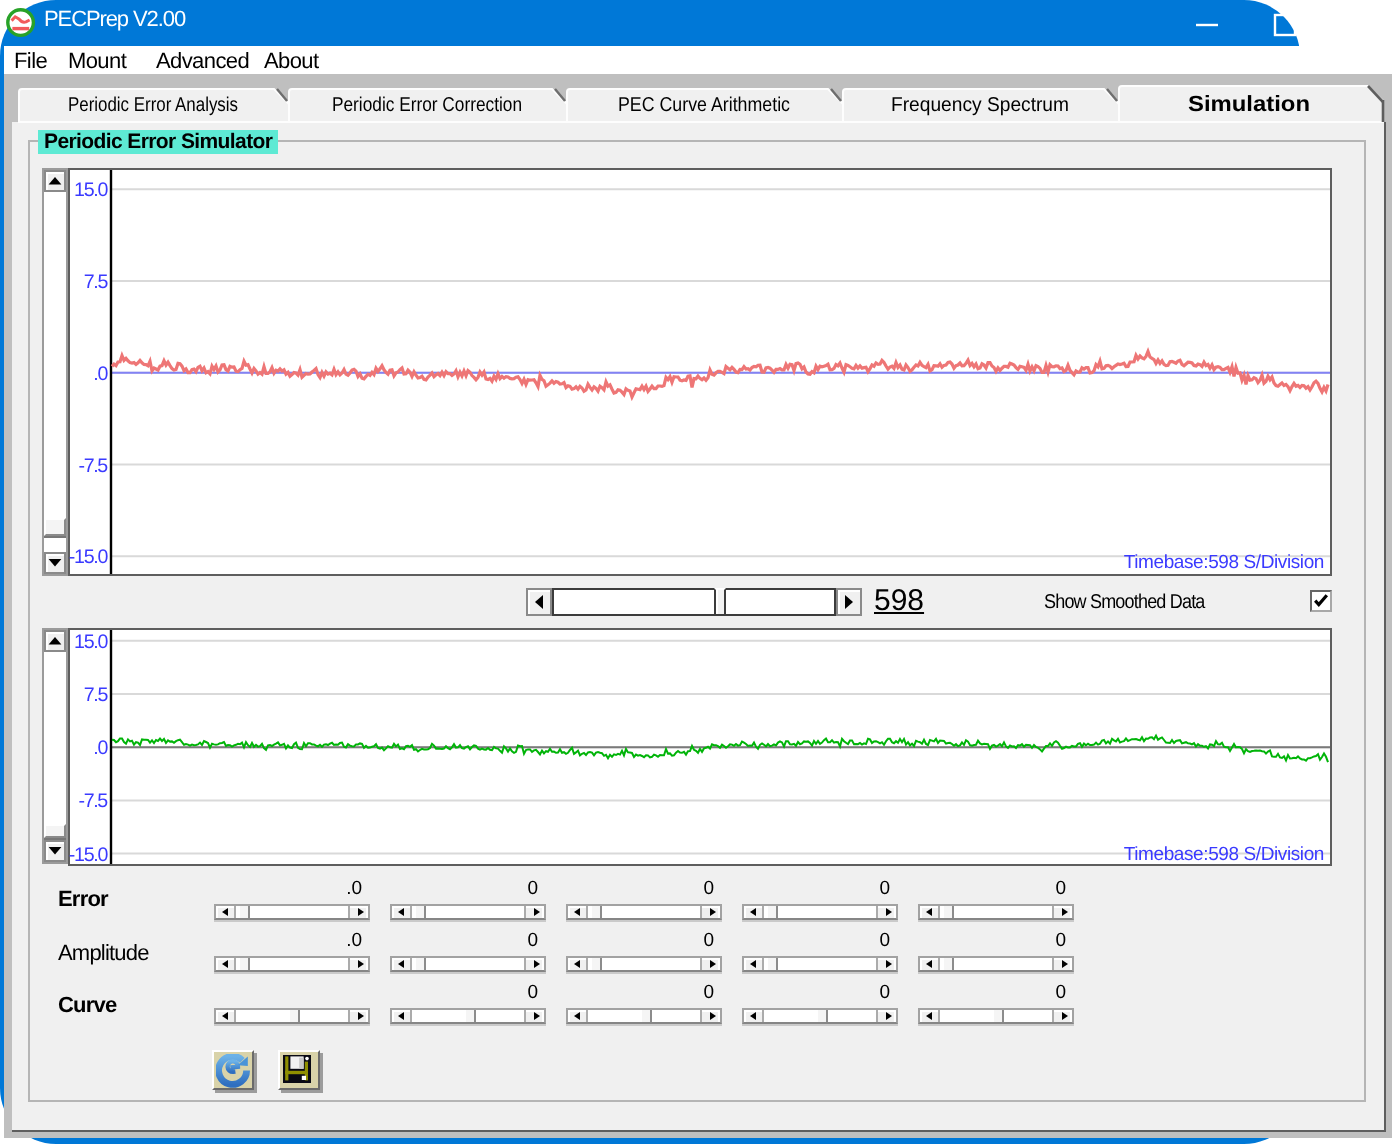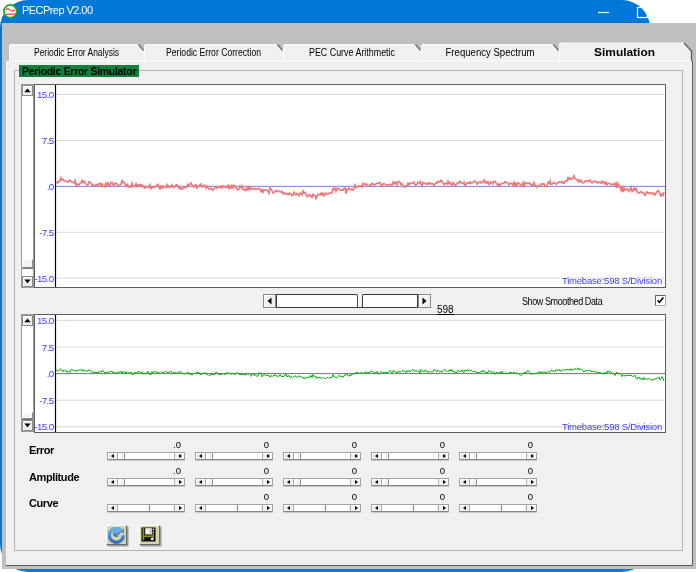--- a/index.html
+++ b/index.html
@@ -20,20 +20,26 @@
 <line x1="3.2" y1="10.3" x2="11.6" y2="10.3" stroke="#f25a5a" stroke-width="1.7"></line>
 </svg>
   <div style="position:absolute;left:22px;top:3px;line-height:14px;color:#fff;font-size:11px;letter-spacing:-0.55px;">PECPrep V2.00</div>
   <svg style="position:absolute;left:560px;top:0" width="140" height="25">
 <line x1="38" y1="12.5" x2="49" y2="12.5" stroke="#fff" stroke-width="1.2"></line>
 <rect x="77.5" y="7.5" width="10" height="10" fill="none" stroke="#fff" stroke-width="1.2"></rect>
 <line x1="114" y1="7.5" x2="124" y2="17.5" stroke="#fff" stroke-width="1.2"></line>
 <line x1="124" y1="7.5" x2="114" y2="17.5" stroke="#fff" stroke-width="1.2"></line>
 </svg>
   <div class="client">
+    <div class="menubar">
+      <span style="left:5px;">File</span>
+        <span style="left:32px;">Mount</span>
+        <span style="left:76px;">Advanced</span>
+        <span style="left:130px;">About</span>
+    </div>
     <div class="page"></div>
   </div>
 
   <svg style="position:absolute;left:0;top:37px" width="700" height="25" font-family="'Liberation Sans',sans-serif">
       <path d="M9.5,24 L9.5,9 Q9.5,7.5 11,7.5 L137,7.5 L144.5,15 L144.5,24 Z" fill="#f0f0f0" stroke="#fdfdfd" stroke-width="1"></path>
       <line x1="138.5" y1="7.5" x2="143.5" y2="13.5" stroke="#6e6e6e" stroke-width="1.2"></line>
       <text x="34.0" y="18.5" font-size="10" fill="#000" textLength="85" lengthAdjust="spacingAndGlyphs">Periodic Error Analysis</text>
       <path d="M144.5,24 L144.5,9 Q144.5,7.5 146,7.5 L276,7.5 L283.5,15 L283.5,24 Z" fill="#f0f0f0" stroke="#fdfdfd" stroke-width="1"></path>
       <line x1="277.5" y1="7.5" x2="282.5" y2="13.5" stroke="#6e6e6e" stroke-width="1.2"></line>
       <text x="166.0" y="18.5" font-size="10" fill="#000" textLength="95" lengthAdjust="spacingAndGlyphs">Periodic Error Correction</text>
@@ -43,21 +49,21 @@
       <path d="M421.5,24 L421.5,9 Q421.5,7.5 423,7.5 L552,7.5 L559.5,15 L559.5,24 Z" fill="#f0f0f0" stroke="#fdfdfd" stroke-width="1"></path>
       <line x1="553.5" y1="7.5" x2="558.5" y2="13.5" stroke="#6e6e6e" stroke-width="1.2"></line>
       <text x="445.5" y="18.5" font-size="10" fill="#000" textLength="89" lengthAdjust="spacingAndGlyphs">Frequency Spectrum</text>
       <path d="M559.5,24 L559.5,7.5 Q559.5,6 561,6 L684,6 L691.5,13.5 L691.5,24 Z" fill="#f0f0f0" stroke="#fdfdfd" stroke-width="1"></path>
       <line x1="684" y1="6" x2="691.5" y2="14" stroke="#5e5e5e" stroke-width="1.3"></line>
       <line x1="691.5" y1="13" x2="691.5" y2="24" stroke="#5e5e5e" stroke-width="1.3"></line>
       <text x="594" y="18.5" font-size="11" font-weight="bold" fill="#000" textLength="61" lengthAdjust="spacingAndGlyphs">Simulation</text>
     </svg>
 
   <div style="position:absolute;left:14px;top:70px;width:669px;height:481px;border:1px solid #b5b5b5;box-sizing:border-box;"></div>
-  <div style="position:absolute;left:19px;top:64.5px;background:#15803d;padding:0 3px;font-size:10.5px;font-weight:bold;letter-spacing:-0.3px;">Periodic Error Simulator</div>
+  <div style="position:absolute;left:19px;top:64.5px;background:#5eead4;padding:0 3px;font-size:10.5px;font-weight:bold;letter-spacing:-0.3px;">Periodic Error Simulator</div>
 
   <svg style="position:absolute;left:34px;top:84px" width="632" height="204" font-family="'Liberation Sans',sans-serif">
 <rect x="0.5" y="0.5" width="631" height="203" fill="#ffffff" stroke="#5e5e5e"></rect>
 <line x1="21.5" y1="10.6" x2="631" y2="10.6" stroke="#d9d9d9" stroke-width="1"></line>
       <text x="19.5" y="14.1" text-anchor="end" font-size="9.8" fill="#3a3aff" letter-spacing="-0.65">15.0</text>
       <line x1="21.5" y1="56.5" x2="631" y2="56.5" stroke="#d9d9d9" stroke-width="1"></line>
       <text x="19.5" y="60.0" text-anchor="end" font-size="9.8" fill="#3a3aff" letter-spacing="-0.65">7.5</text>
       <line x1="21.5" y1="102.4" x2="631" y2="102.4" stroke="#d9d9d9" stroke-width="1"></line>
       <text x="19.5" y="105.9" text-anchor="end" font-size="9.8" fill="#3a3aff" letter-spacing="-0.65">.0</text>
       <line x1="21.5" y1="148.3" x2="631" y2="148.3" stroke="#d9d9d9" stroke-width="1"></line>
@@ -120,21 +126,21 @@
         </svg>
       </div>
 <div class="sbtn" style="position:absolute;right:0;top:0;width:13px;height:14px;">
         <svg width="13" height="14">
           <polygon points="8.5,7 4.5,3.5 4.5,10.5" fill="#000"></polygon>
         </svg>
       </div>
 <div style="position:absolute;left:13px;top:0;width:142px;height:14px;background:#fff;border:1px solid #3c3c3c;box-sizing:border-box;"></div>
 <div style="position:absolute;left:94px;top:0;width:6px;height:14px;background:#f2f2f2;border:1px solid #3c3c3c;border-top-color:#fff;box-sizing:border-box;box-shadow:inset 1px 0 0 #fff;"></div>
 </div>
-  <div style="position:absolute;left:437px;top:304px;font-size:10px;text-decoration:underline;">598</div>
+  <div style="position:absolute;left:437px;top:292px;font-size:15px;text-decoration:underline;">598</div>
   <div style="position:absolute;left:522px;top:296px;font-size:10px;letter-spacing:-0.45px;transform:scaleX(0.9);transform-origin:0 0;">Show Smoothed Data</div>
   <div style="position:absolute;left:655px;top:295px;width:11px;height:11px;background:#fff;border:1px solid #a8a8a8;border-top-color:#666;border-left-color:#666;box-sizing:border-box;">
     <svg width="9" height="9" style="position:absolute;left:0;top:0">
         <path d="M1.6,4.3 L3.4,6.3 L7.4,1.6" fill="none" stroke="#000" stroke-width="1.6"></path>
       </svg>
   </div>
 
   <div style="position:absolute;left:29px;top:444px;font-size:11px;font-weight:bold;letter-spacing:-0.4px;">Error</div>
     <div style="position:absolute;left:107px;top:439px;width:74px;text-align:right;font-size:9.5px;">.0</div>
     <div style="position:absolute;left:107px;top:452px;width:78px;height:8px;background:#fff;border:1px solid #a2a2a2;border-bottom-color:#868686;box-sizing:border-box;box-shadow:0 1px 0 #cacaca;">
@@ -179,21 +185,21 @@
     <div style="position:absolute;left:459px;top:439px;width:74px;text-align:right;font-size:9.5px;">0</div>
     <div style="position:absolute;left:459px;top:452px;width:78px;height:8px;background:#fff;border:1px solid #a2a2a2;border-bottom-color:#868686;box-sizing:border-box;box-shadow:0 1px 0 #cacaca;">
 <div style="position:absolute;left:0;top:0;width:10px;height:6px;background:#f0f0f0;border-right:1px solid #ababab;box-shadow:inset 1px 1px 0 #fff;box-sizing:border-box;">
         <div style="position:absolute;left:3px;top:1.0px;width:0;height:0;border-top:2px solid transparent;border-bottom:2px solid transparent;border-right:3px solid #000;"></div>
       </div>
 <div style="position:absolute;right:0;top:0;width:10px;height:6px;background:#f0f0f0;border-left:1px solid #ababab;box-shadow:inset -1px 1px 0 #fff;box-sizing:border-box;">
         <div style="position:absolute;left:3px;top:1.0px;width:0;height:0;border-top:2px solid transparent;border-bottom:2px solid transparent;border-left:3px solid #000;margin-left:1px;"></div>
       </div>
 <div style="position:absolute;left:11px;top:0;width:6px;height:6px;background:#f5f5f5;border-left:1px solid #fff;border-right:1px solid #8c8c8c;box-sizing:border-box;"></div>
 </div>
-    <div style="position:absolute;left:29px;top:471px;font-size:11px;font-weight:bold;letter-spacing:-0.4px;">Amplitude</div>
+    <div style="position:absolute;left:29px;top:471px;font-size:11px;font-weight:normal;letter-spacing:-0.4px;">Amplitude</div>
     <div style="position:absolute;left:107px;top:465px;width:74px;text-align:right;font-size:9.5px;">.0</div>
     <div style="position:absolute;left:107px;top:478px;width:78px;height:8px;background:#fff;border:1px solid #a2a2a2;border-bottom-color:#868686;box-sizing:border-box;box-shadow:0 1px 0 #cacaca;">
 <div style="position:absolute;left:0;top:0;width:10px;height:6px;background:#f0f0f0;border-right:1px solid #ababab;box-shadow:inset 1px 1px 0 #fff;box-sizing:border-box;">
         <div style="position:absolute;left:3px;top:1.0px;width:0;height:0;border-top:2px solid transparent;border-bottom:2px solid transparent;border-right:3px solid #000;"></div>
       </div>
 <div style="position:absolute;right:0;top:0;width:10px;height:6px;background:#f0f0f0;border-left:1px solid #ababab;box-shadow:inset -1px 1px 0 #fff;box-sizing:border-box;">
         <div style="position:absolute;left:3px;top:1.0px;width:0;height:0;border-top:2px solid transparent;border-bottom:2px solid transparent;border-left:3px solid #000;margin-left:1px;"></div>
       </div>
 <div style="position:absolute;left:11px;top:0;width:6px;height:6px;background:#f5f5f5;border-left:1px solid #fff;border-right:1px solid #8c8c8c;box-sizing:border-box;"></div>
 </div>

